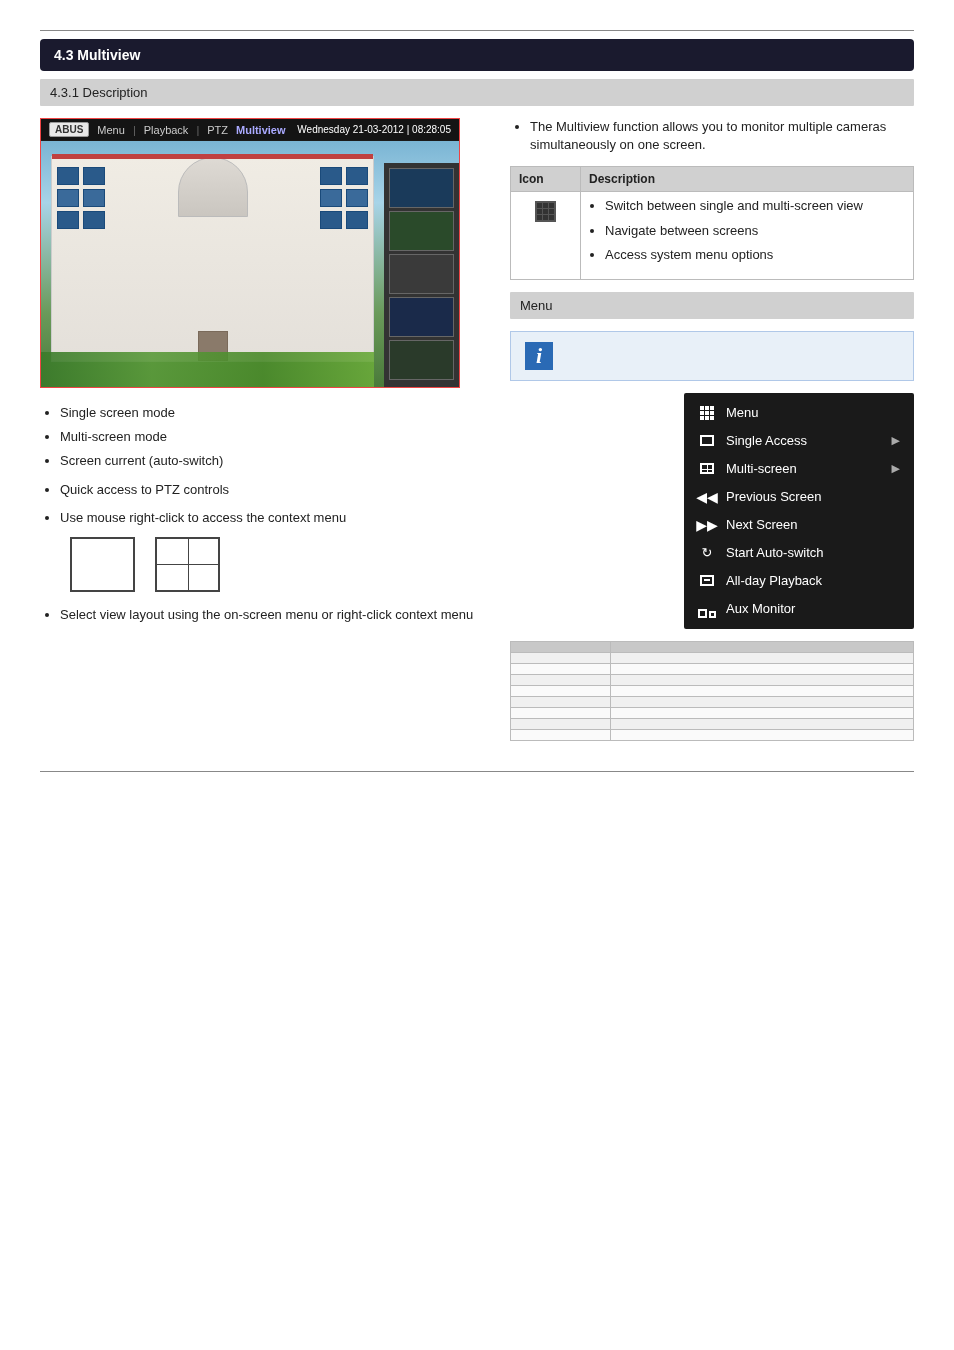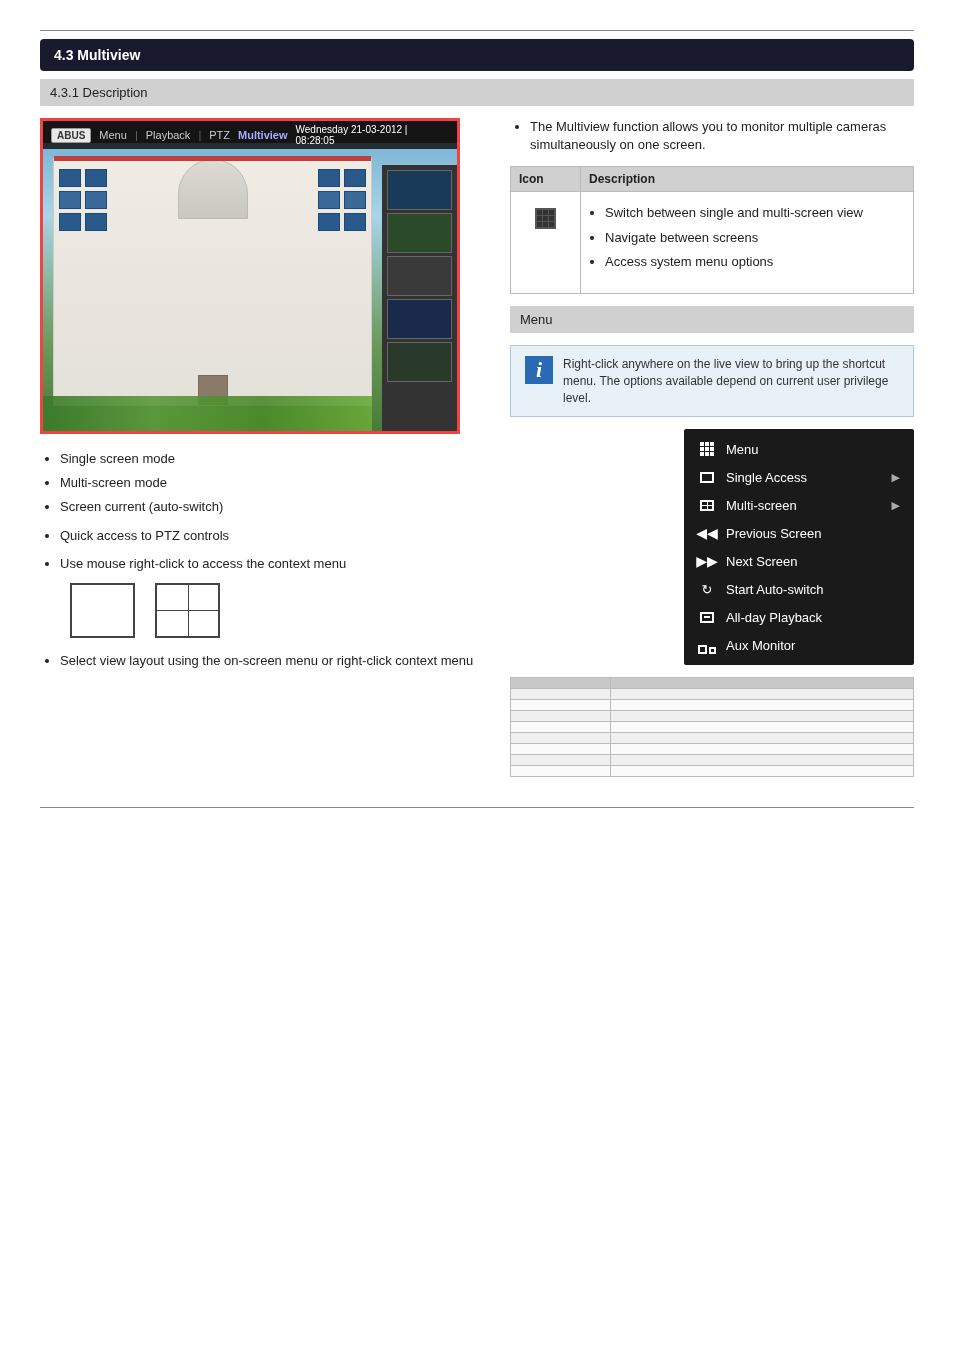--- a/index.html
+++ b/index.html
@@ -49,26 +49,26 @@
       flex-shrink: 0;
     }
 
     .right-col {
       flex: 1;
     }
 
     
     .camera-screenshot {
       width: 420px;
-      height: 316px;
+      height: 270px;
       background: #1a1a1a;
       position: relative;
       overflow: hidden;
       margin-bottom: 16px;
-      border: 3px solid #ef4444;
+      border: 1px solid #ef4444;
     }
 
     .camera-top-bar {
       background: rgba(20,20,20,0.85);
       display: flex;
       align-items: center;
       padding: 3px 8px;
       gap: 8px;
       position: absolute;
       top: 0; left: 0; right: 0;
@@ -183,21 +183,21 @@
 
     .info-table th {
       background: #d0d0d0;
       padding: 5px 8px;
       text-align: left;
       border: 1px solid #bbb;
       font-weight: bold;
     }
 
     .info-table td {
-      padding: 12px 8px;
+      padding: 5px 8px;
       border: 1px solid #bbb;
       vertical-align: top;
     }
 
     .info-table tr:nth-child(even) td {
       background: #f5f5f5;
     }
 
     .note-box {
       background: #e8f0f8;
@@ -458,21 +458,20 @@
           </tr>
         </tbody>
       </table>
 
       <div class="section-bar" style="margin-top:10px;">
         <span>Menu</span>
       </div>
 
       <div class="note-box">
         <div class="note-icon">i</div>
-        <div class="note-text">Right-click anywhere on the live view to bring up the shortcut menu. The options available depend on current user privilege level.</div>
       </div>
 
       <div class="context-menu">
 
         <div class="menu-header-item">
           <span class="menu-item-icon">
             <div style="display:inline-grid;grid-template-columns:repeat(3,4px);grid-template-rows:repeat(3,4px);gap:1px;">
               <div style="background:#fff;width:4px;height:4px;"></div>
                 <div style="background:#fff;width:4px;height:4px;"></div>
                 <div style="background:#fff;width:4px;height:4px;"></div>

